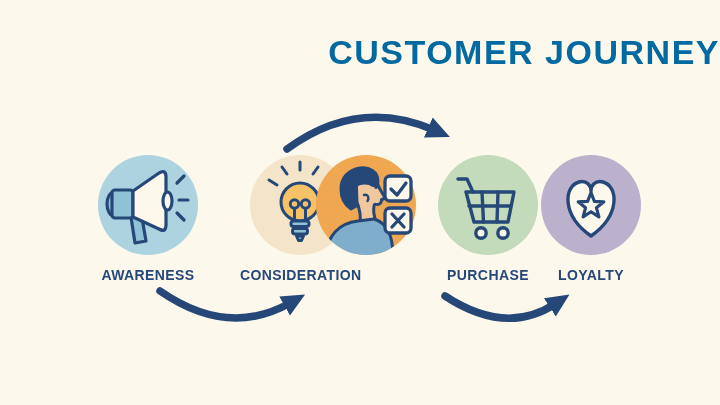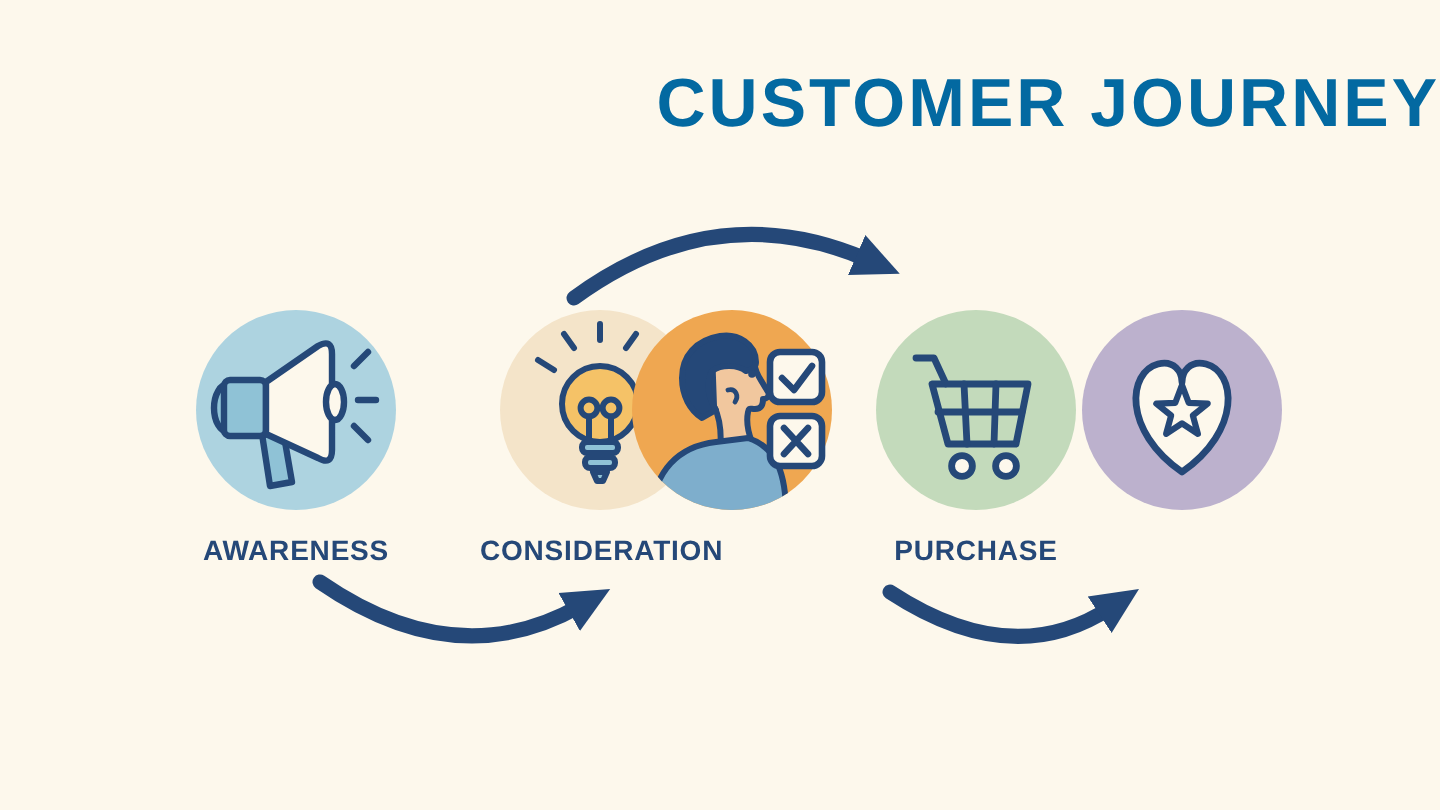--- a/index.html
+++ b/index.html
@@ -135,16 +135,17 @@
       <div class="label">PURCHASE</div>
     </div>
 
     <div class="stage stage-4">
       <div class="circle" style="background: rgb(188, 177, 205);">
         <svg width="100" height="100" viewBox="0 0 100 100">
           <path d="M50,81 C20,60 23,31 38,27 C46,24.8 50,31 50,36 C50,31 54,24.8 62,27 C77,31 80,60 50,81 Z" fill="#FDF8EC" stroke="#254878" stroke-width="3.4" stroke-linejoin="round"></path>
           <path d="M50,37.5 L53.35,46.39 L62.84,46.83 L55.42,52.76 L57.94,61.92 L50,56.7 L42.06,61.92 L44.58,52.76 L37.16,46.83 L46.65,46.39 Z" fill="#FDF8EC" stroke="#254878" stroke-width="3.1" stroke-linejoin="round"></path>
         </svg>
       </div>
+      <div class="label">LOYALTY</div>
     </div>
 
   </div>
 </div>
 
 </body></html>

